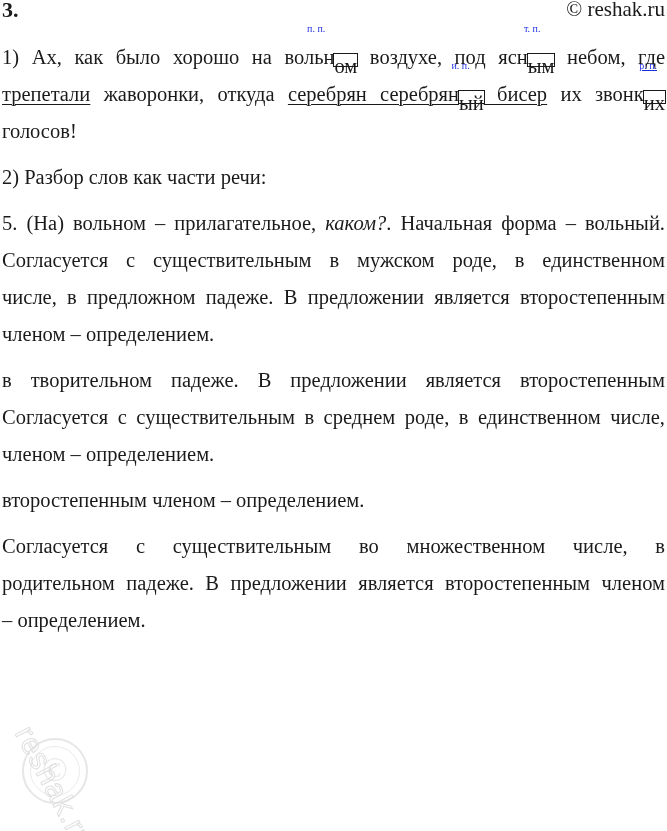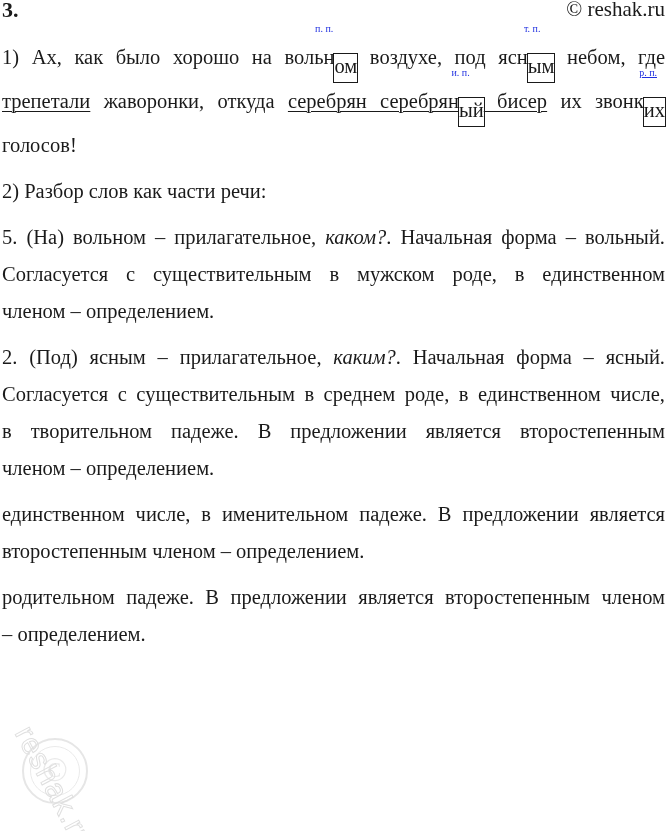--- a/index.html
+++ b/index.html
@@ -64,41 +64,41 @@
     text-underline-offset: 3px;
   }
   .morph {
     position: relative;
     display: inline-block;
   }
   .ending-box {
     display: inline-block;
     border: 1.6px solid #1a1a1a;
     line-height: 24px;
-    height: 30px;
+    height: 14px;
     padding: 0;
     margin: 0 -1px;
     vertical-align: -9px;
     box-sizing: border-box;
     padding-top: 0px;
   }
   .case-label {
     position: absolute;
     top: -15px;
     right: 6px;
     font-size: 10px;
     line-height: 10px;
     color: #1f2fe0;
     white-space: nowrap;
     font-family: "Liberation Serif", serif;
   }
   .case-label.ip { right: 14px; }
   .case-label.tp { right: 14px; }
   .case-label.rp { right: 8px; text-decoration: underline; }
-  .case-label.pp { right: 24px; }
+  .case-label.pp { right: 32px; }
   em {
   }
   .watermark {
     position: absolute;
     left: 18px;
     top: 690px;
     width: 120px;
     height: 120px;
     pointer-events: none;
     opacity: 0.45;
@@ -157,36 +157,36 @@
     <span class="line last">голосов!</span>
   </div>
 
   <div class="para">
     <span class="line last">2) Разбор слов как части речи:</span>
   </div>
 
   <div class="para">
     <span class="line"><span>5. (На) вольном – прилагательное, </span><em>каком?</em><span>. Начальная форма – вольный.</span></span>
     <span class="line">Согласуется с существительным в мужском роде, в единственном</span>
+    <span class="line">числе, в предложном падеже. В предложении является второстепенным</span>
     <span class="line last">членом – определением.</span>
   </div>
 
   <div class="para">
-    <span class="line"><span>2. (Под) ясным – прилагательное, </span><em>каким?</em><span>. Начальная форма – ясный.</span></span>
+    <span class="line">в творительном падеже. В предложении является второстепенным</span>
     <span class="line">Согласуется с существительным в среднем роде, в единственном числе,</span>
-    <span class="line">в творительном падеже. В предложении является второстепенным</span>
     <span class="line last">членом – определением.</span>
   </div>
 
   <div class="para">
-    <span class="line">единственном числе, в именительном падеже. В предложении является</span>
     <span class="line last">второстепенным членом – определением.</span>
   </div>
 
   <div class="para">
+    <span class="line">Согласуется с существительным во множественном числе, в</span>
     <span class="line">родительном падеже. В предложении является второстепенным членом</span>
     <span class="line last">– определением.</span>
   </div>
 
 </div>
 
 <div class="watermark">
   <div class="wm-circle"></div>
   <div class="wm-circle-inner">©</div>
   <div class="wm-text">reshak.ru</div>

